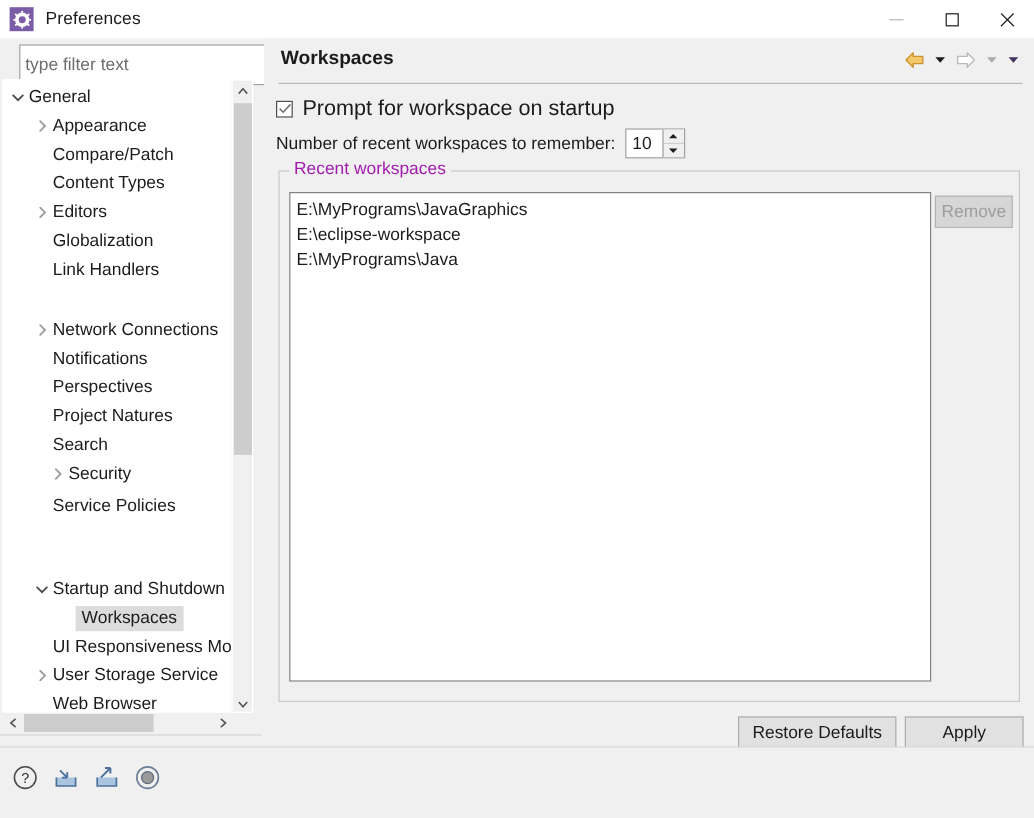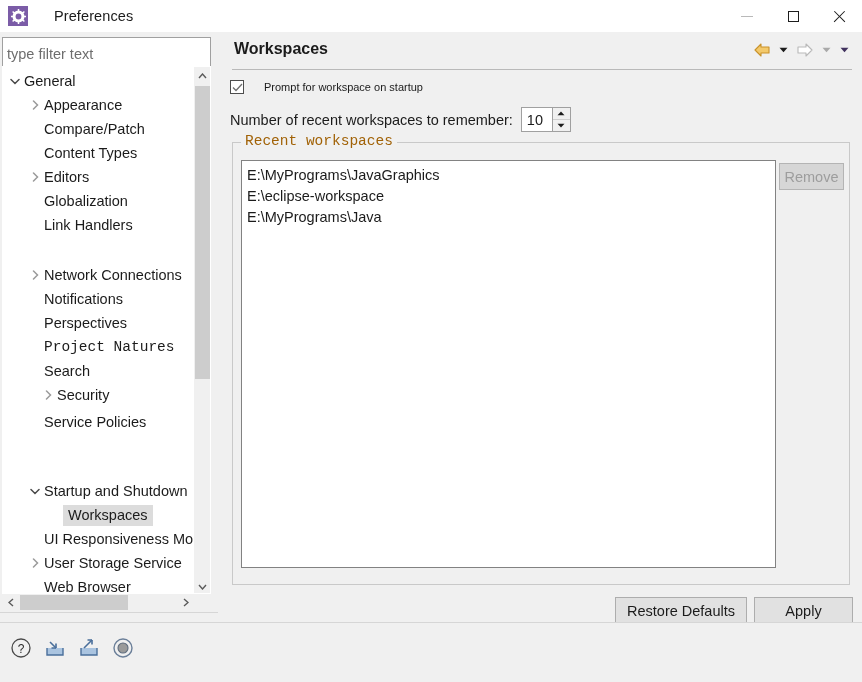--- a/index.html
+++ b/index.html
@@ -15,21 +15,21 @@
     position: relative;
     width: 862px; height: 682px;
     background: #f0f0f0;
   }
 
   
   .titlebar {
     position: absolute; left: 0; top: 0;
     width: 862px; height: 32px;
     background: #ffffff;
-    display: flex; align-items: center; gap: 16px;
+    display: flex; align-items: center;
   }
   .title-icon {
     width: 20px; height: 20px;
     margin-left: 8px;
     background: #7b5ca7;
     display: flex; align-items: center; justify-content: center;
     flex: none;
   }
   .gear-glyph { display:block; }
   .title-text {
@@ -52,21 +52,21 @@
   .win-close { position: relative; width: 14px; height: 14px; }
   .win-close:before, .win-close:after {
     content: ""; position: absolute; left: 0; top: 6.5px;
     width: 15px; height: 1.3px; background: #1d1d1d;
   }
   .win-close:before { transform: rotate(45deg); }
   .win-close:after  { transform: rotate(-45deg); }
 
   
   .filter-input {
-    position: absolute; left: 2px; top: 37px;
+    position: absolute; left: 16px; top: 37px;
     width: 209px; height: 25px;
     border: 1px solid #a0a0a0;
     background: #ffffff;
     font-family: "Liberation Sans", sans-serif;
     font-size: 14.5px;
     color: #ef4444;
     padding: 16px 4px;
     outline: none;
   }
   .filter-input::placeholder { color: #6d6d6d; opacity: 1; }
@@ -177,22 +177,22 @@
     display: flex; align-items: center;
   }
   .chkbox {
     width: 14px; height: 14px;
     border: 1px solid #4d4d4d;
     background: #fff;
     display: flex; align-items: center; justify-content: center;
     flex: none;
   }
   .chk-label {
-    margin-left: 20px;
-    font-size: 11px; color: #1b1b1b;
+    margin-left: 8px;
+    font-size: 18px; color: #1b1b1b;
   }
 
   .num-row {
     position: absolute; left: 10px; top: 75px;
     display: flex; align-items: center;
   }
   .num-label { font-size: 14.5px; color: #1b1b1b; }
   .spinner {
     margin-left: 8px;
     width: 50px; height: 25px;
@@ -221,21 +221,21 @@
   
   .groupbox {
     position: absolute; left: 12px; top: 110px;
     width: 618px; height: 443px;
     border: 1px solid #c9c9c9;
   }
   .group-legend {
     position: absolute; left: 8px; top: -10px;
     background: #f0f0f0;
     padding: 0 4px;
-    font-size: 14.5px; color: #a16207; font-family: Liberation Mono, monospace;
+    font-size: 14.5px; color: #a21caf;
   }
   .listbox {
     position: absolute; left: 8px; top: 17px;
     width: 535px; height: 408px;
     background: #ffffff;
     border: 1px solid #828282;
     padding: 4px 5px;
     overflow: hidden;
   }
   .list-item {
@@ -379,21 +379,21 @@
           <span class="tree-label">Network Connections</span>
         </div>
         <div class="tree-row" style="padding-left: 24px;">
           <span class="twisty"></span>
           <span class="tree-label">Notifications</span>
         </div>
         <div class="tree-row" style="padding-left: 24px;">
           <span class="twisty"></span>
           <span class="tree-label">Perspectives</span>
         </div>
-        <div class="tree-row" style="padding-left: 24px; font-family: Liberation Mono, monospace;">
+        <div class="tree-row" style="padding-left: 24px;">
           <span class="twisty"></span>
           <span class="tree-label">Project Natures</span>
         </div>
         <div class="tree-row" style="padding-left: 24px;">
           <span class="twisty"></span>
           <span class="tree-label">Search</span>
         </div>
         <div class="tree-row" style="padding-left: 37px;">
           <span class="twisty">
             <svg width="7" height="10" viewBox="0 0 7 10">

